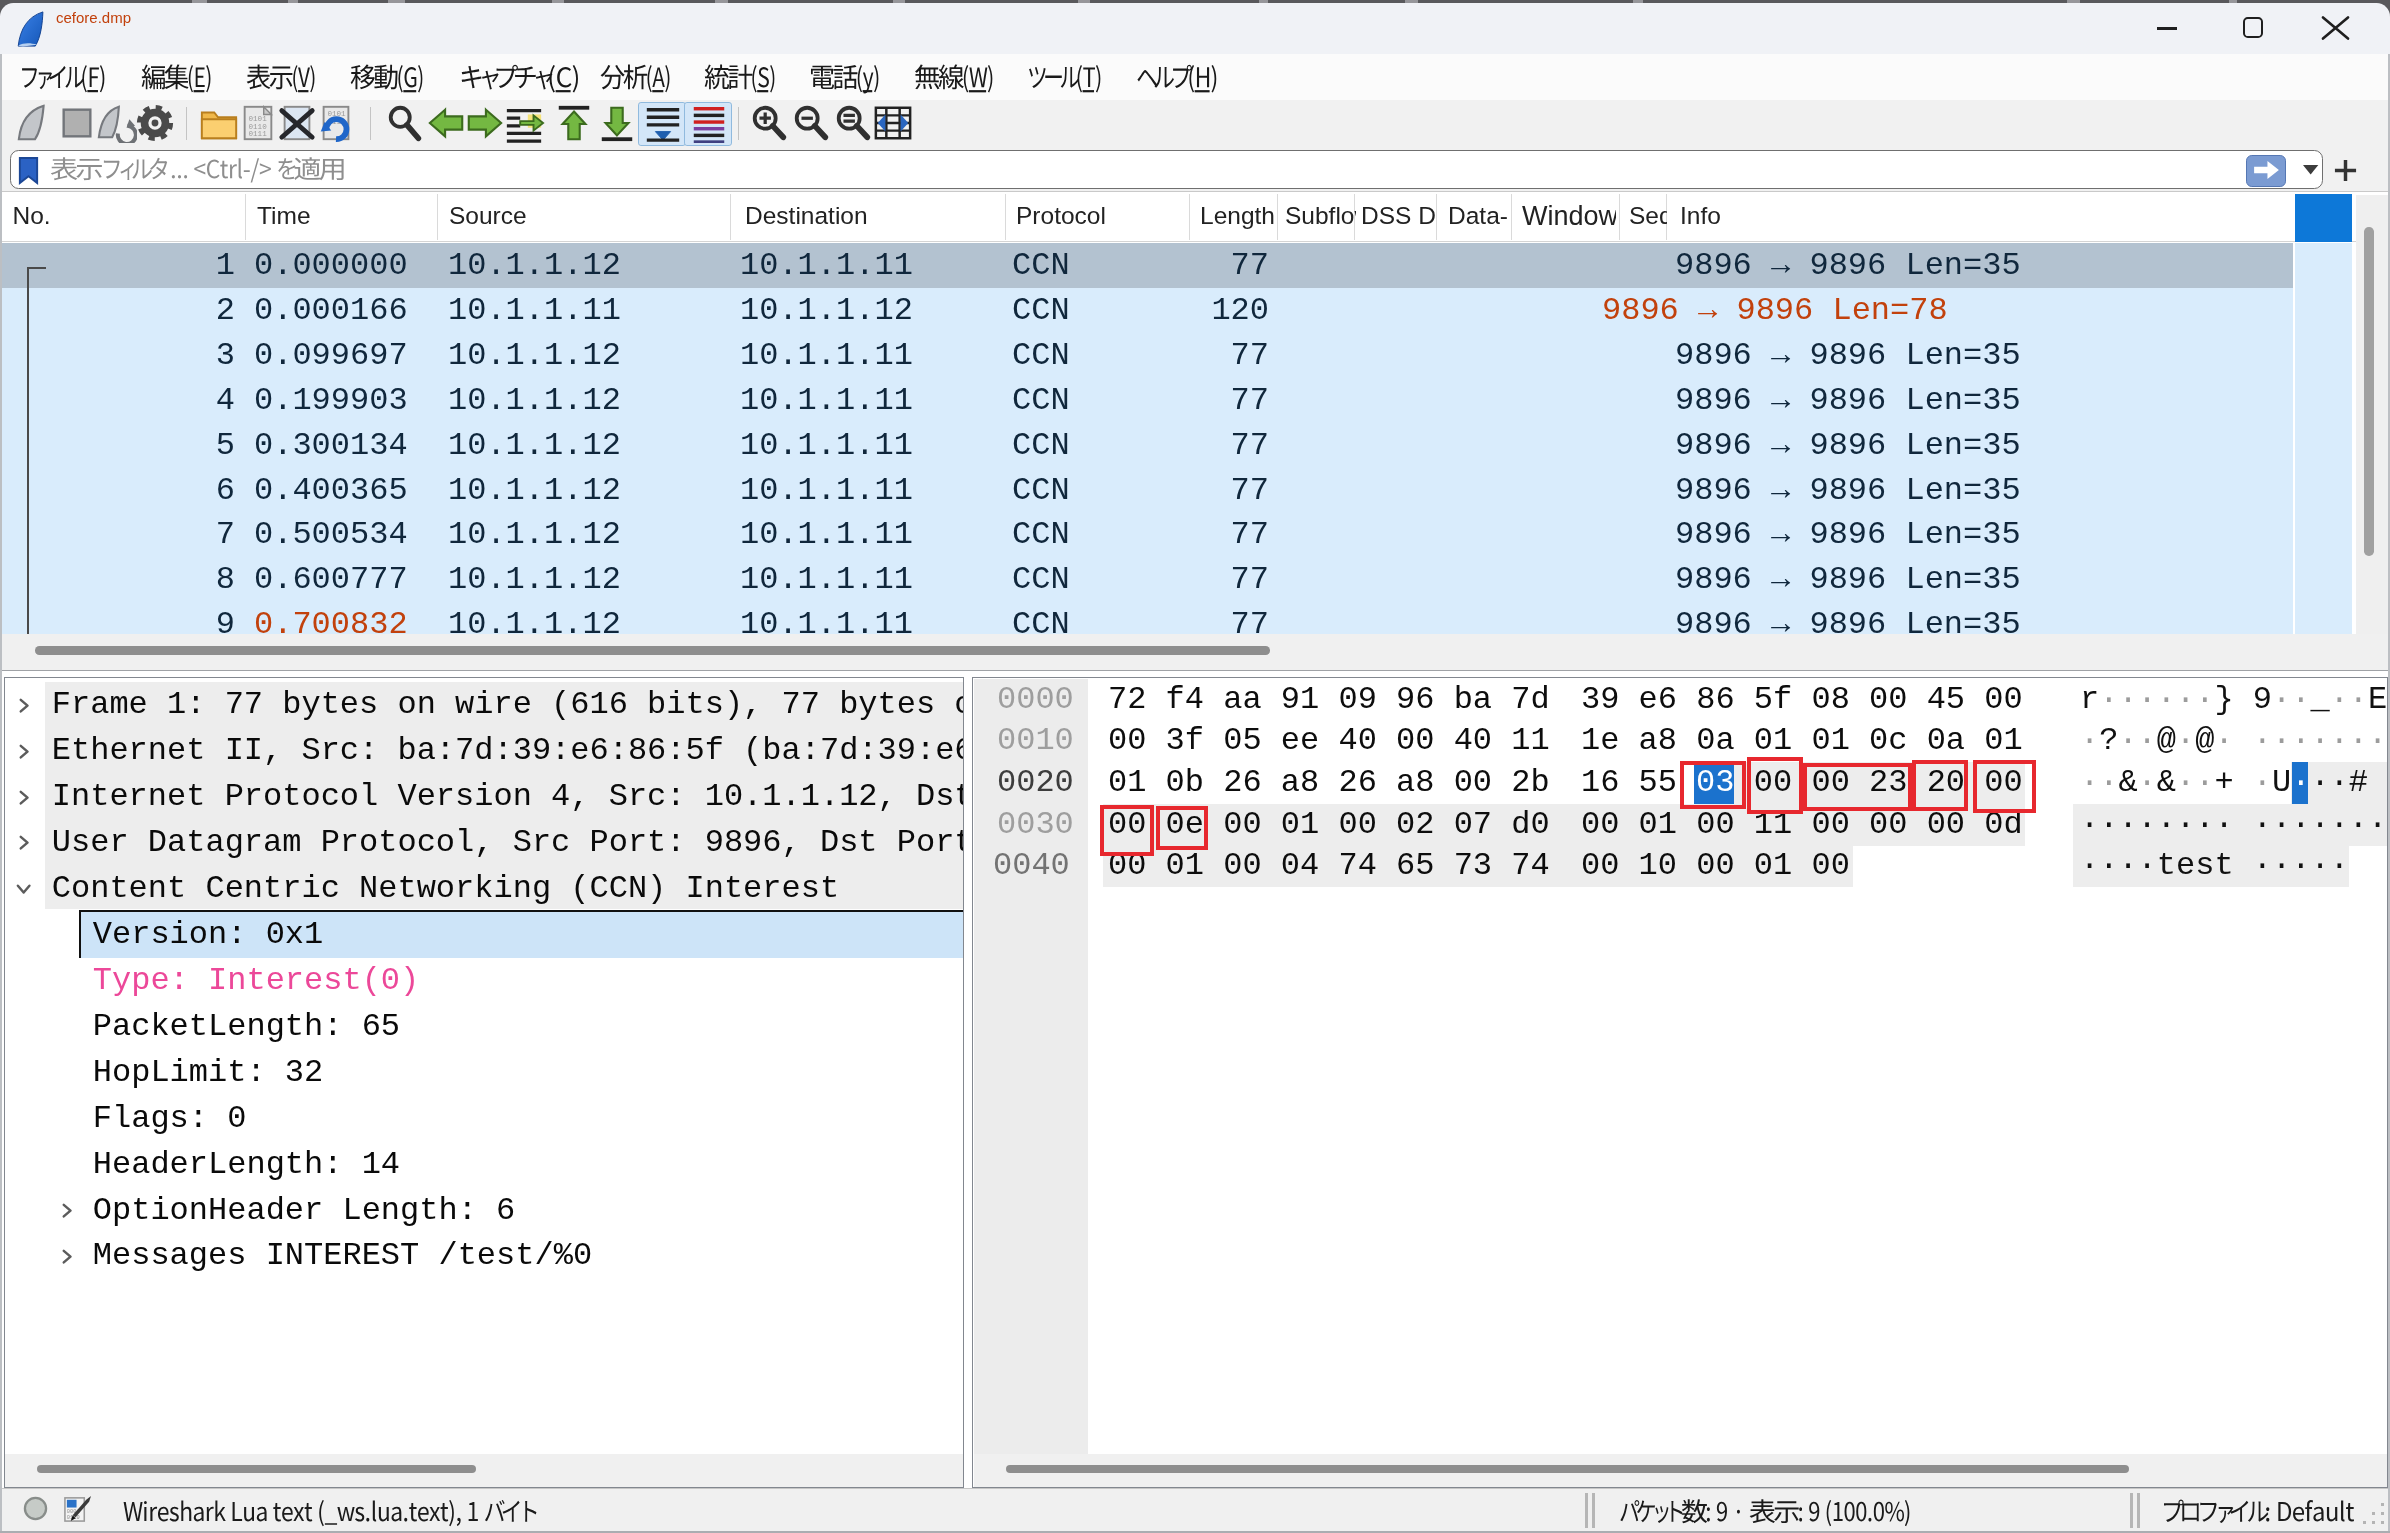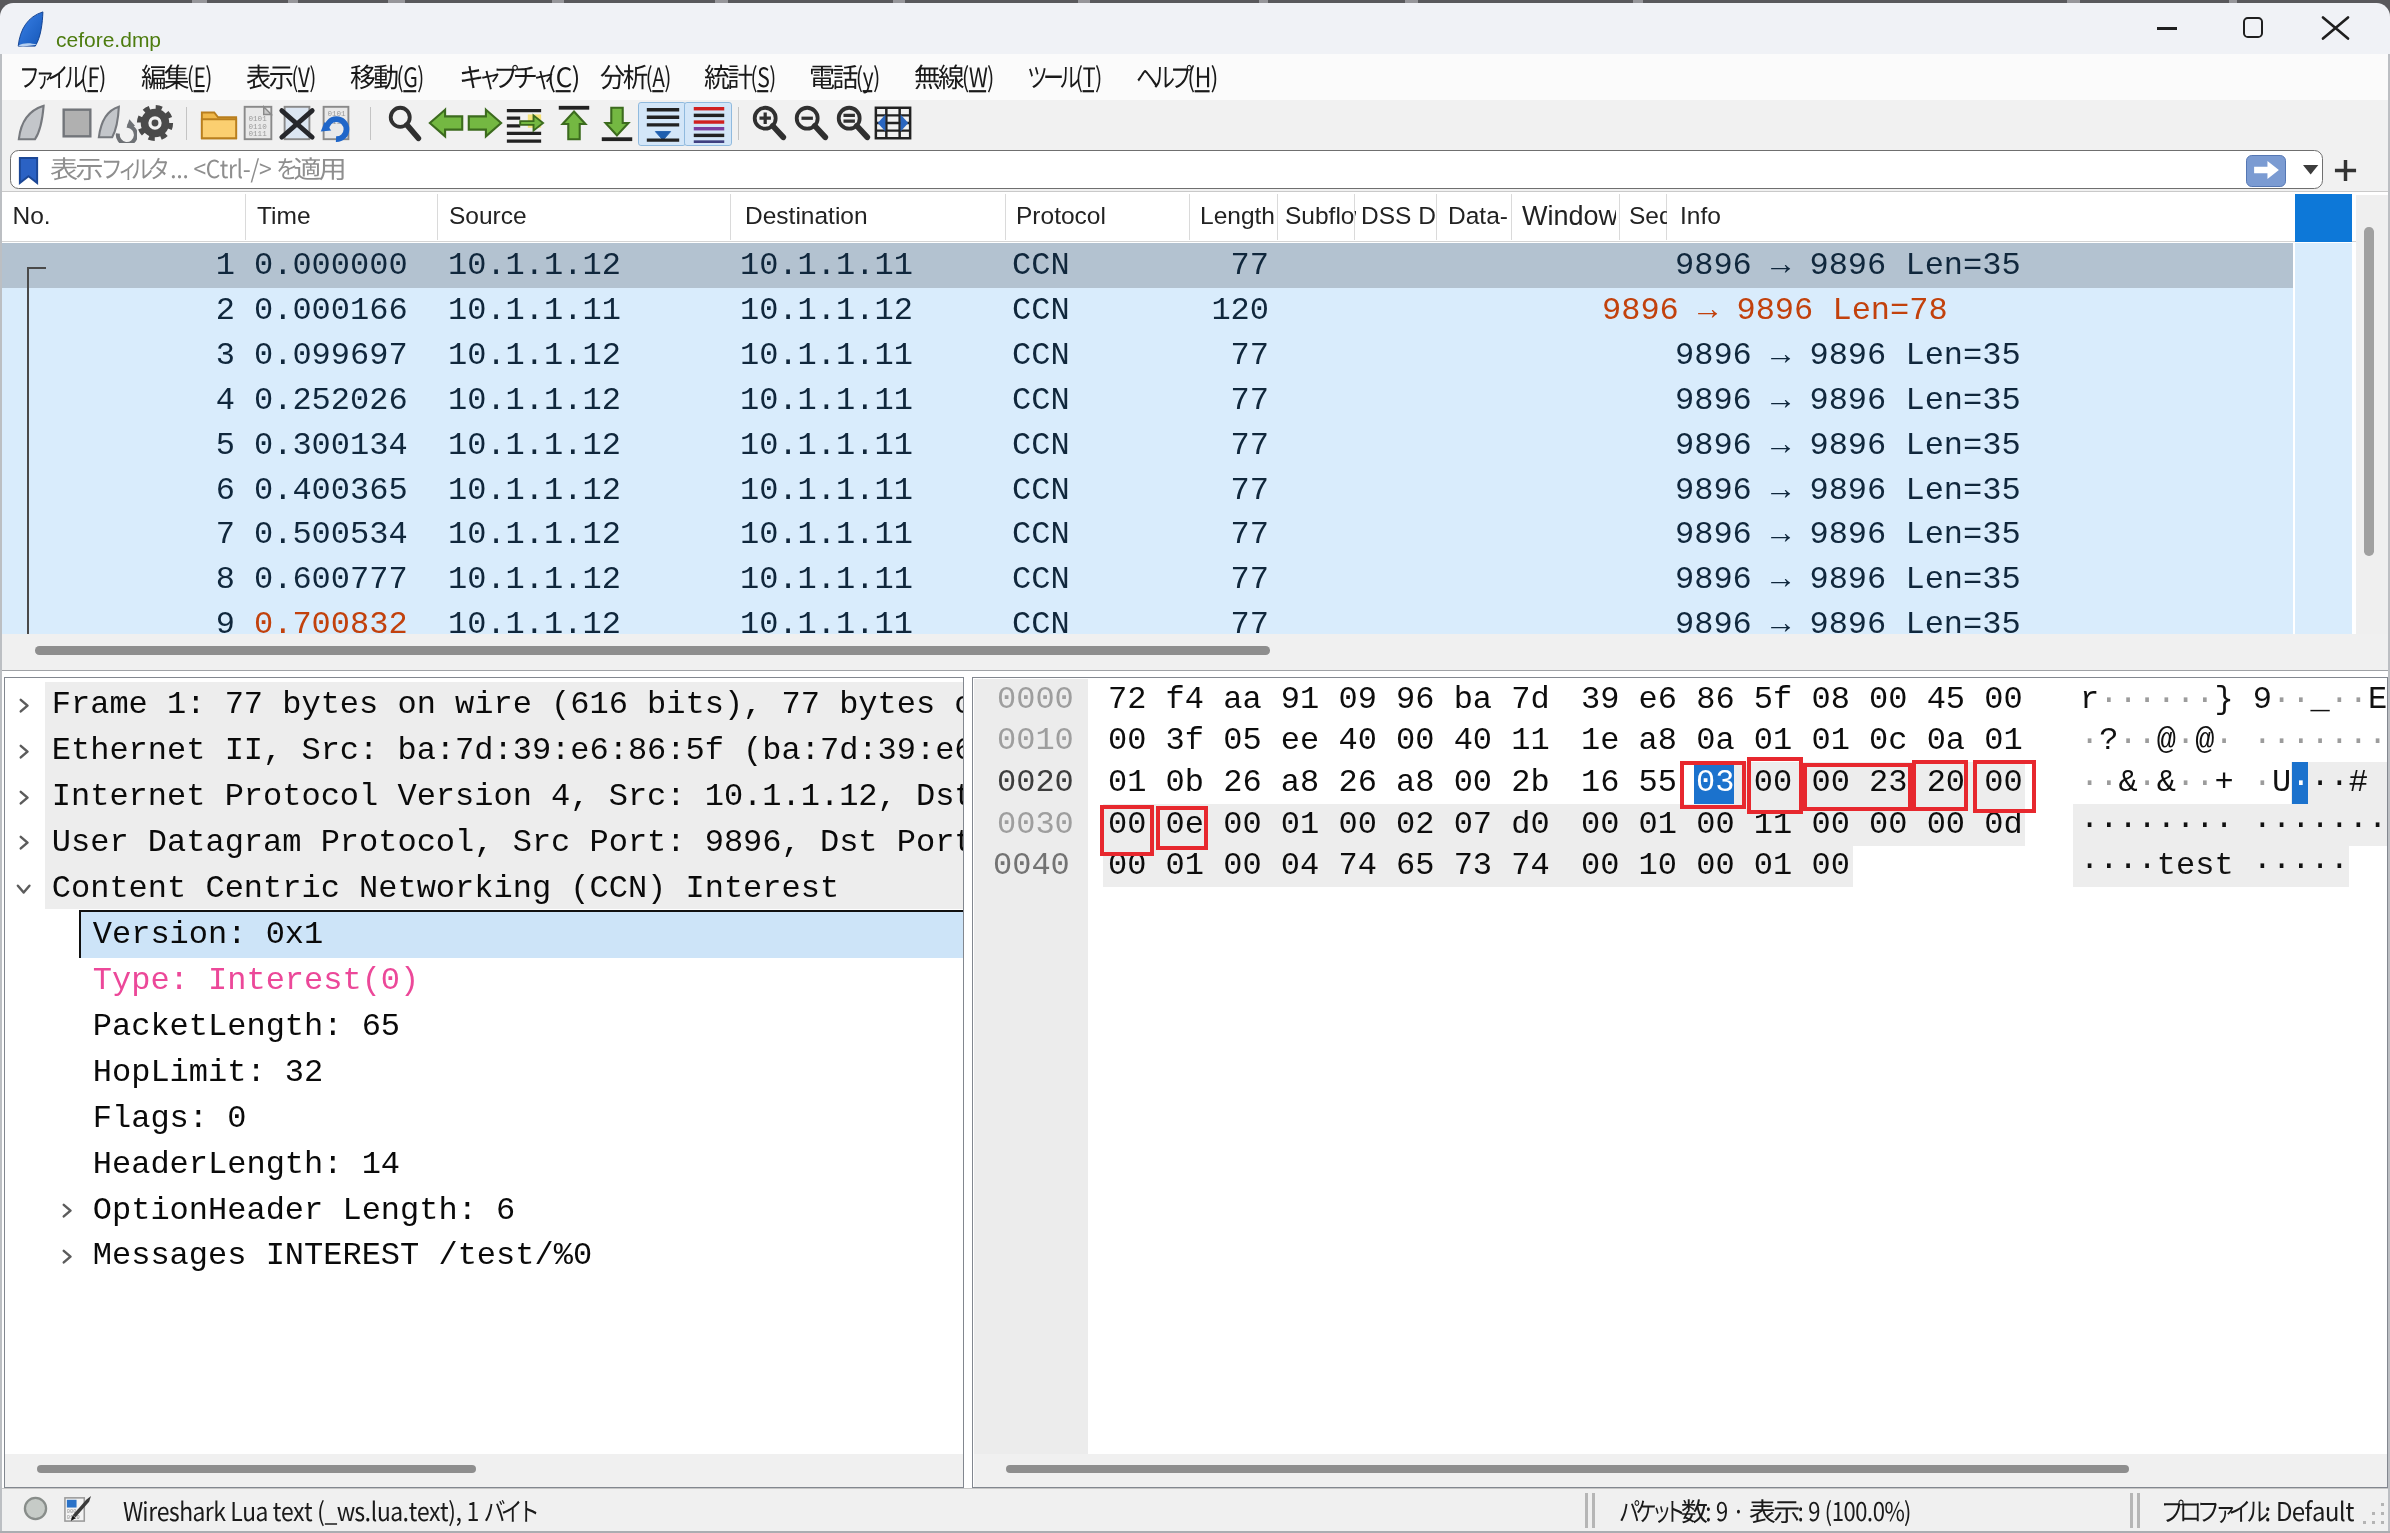--- a/index.html
+++ b/index.html
@@ -24,21 +24,21 @@
 <svg class="a" style="left:15.4px;top:9.6px" width="33" height="38" viewBox="0 0 34 40">
 <defs>
       <linearGradient id="fg" x1="0" y1="0" x2="1" y2="1">
         <stop offset="0" stop-color="#3b82e8"></stop>
         <stop offset="1" stop-color="#1557b8"></stop>
       </linearGradient>
     </defs>
 <path d="M3 38 C5 20 13 7 29 2 C28.5 14 27 28 21 38 Z" fill="url(#fg)" stroke="#0f3f8f" stroke-width="1"></path>
 <path d="M3 37.5 C9 34 16 34.5 23 36.5 L8 38.5 Z" fill="#b7d0f0"></path>
   </svg>
-<div class="a" style="left:56px;top:28px;font-size:21px;color:#4d7c0f">cefore.dmp</div>
+<div class="a" style="left:56px;top:9px;font-size:15px;color:#c2410c">cefore.dmp</div>
 <div class="a" style="left:2157px;top:27px;width:20px;height:2.9px;background:#1f1f1f"></div>
 <div class="a" style="left:2243px;top:17.3px;width:16.3px;height:16.3px;border:2.5px solid #1f1f1f;border-radius:4.8px"></div>
 <svg class="a" style="left:2321px;top:16.3px" width="29" height="24" viewBox="0 0 30 25">
     <path d="M2 1.5 L28 23.5 M28 1.5 L2 23.5" stroke="#1f1f1f" stroke-width="2.7" stroke-linecap="round"></path>
   </svg>
 <div class="a" style="left:0;top:54px;width:2390px;height:46px;background:#fbfbfb"></div>
 <svg class="a" style="left:19px;top:59px;overflow:visible" width="87" height="37" viewBox="0 -29 91 38">
     <path d="M18.8 -18.6Q18.7 -18.3 18.6 -18.0Q18.6 -17.6 18.5 -17.2Q18.3 -16.1 18.0 -14.8Q17.7 -13.4 17.3 -12.0Q16.9 -10.6 16.4 -9.3Q15.9 -8.0 15.2 -6.9Q14.2 -5.3 13.0 -3.9Q11.8 -2.4 10.2 -1.3Q8.6 -0.2 6.6 0.6L5.1 -1.5Q7.3 -2.2 8.8 -3.2Q10.4 -4.2 11.6 -5.5Q12.8 -6.7 13.7 -8.2Q14.4 -9.5 15.0 -11.1Q15.6 -12.7 16.0 -14.4Q16.4 -16.0 16.5 -17.4Q16.2 -17.4 15.4 -17.4Q14.5 -17.4 13.4 -17.4Q12.2 -17.4 10.9 -17.4Q9.7 -17.4 8.5 -17.4Q7.4 -17.4 6.5 -17.4Q5.7 -17.4 5.3 -17.4Q4.7 -17.4 4.1 -17.3Q3.6 -17.3 3.2 -17.3V-19.7Q3.5 -19.7 3.8 -19.7Q4.2 -19.6 4.6 -19.6Q5.0 -19.6 5.4 -19.6Q5.6 -19.6 6.3 -19.6Q7.0 -19.6 7.9 -19.6Q8.8 -19.6 9.9 -19.6Q10.9 -19.6 12.0 -19.6Q13.0 -19.6 13.9 -19.6Q14.8 -19.6 15.5 -19.6Q16.1 -19.6 16.3 -19.6Q16.6 -19.6 16.9 -19.6Q17.2 -19.6 17.5 -19.7Z M34.5 -14.2Q34.5 -14.0 34.3 -13.8Q34.2 -13.5 34.1 -13.4Q33.9 -12.9 33.5 -12.1Q33.1 -11.2 32.6 -10.3Q32.0 -9.3 31.4 -8.4Q30.7 -7.5 30.0 -6.8L28.7 -8.1Q29.4 -8.7 30.1 -9.6Q30.8 -10.5 31.4 -11.5Q31.9 -12.5 32.2 -13.1Q31.9 -13.1 31.2 -13.1Q30.4 -13.1 29.4 -13.1Q28.4 -13.1 27.3 -13.1Q26.1 -13.2 25.1 -13.2Q24.1 -13.2 23.5 -13.2Q22.8 -13.2 22.6 -13.2Q22.1 -13.2 21.6 -13.1Q21.1 -13.1 20.7 -13.0V-15.4Q21.1 -15.3 21.6 -15.2Q22.1 -15.2 22.6 -15.2Q22.8 -15.2 23.5 -15.2Q24.2 -15.2 25.3 -15.2Q26.3 -15.2 27.5 -15.2Q28.6 -15.2 29.7 -15.2Q30.7 -15.2 31.5 -15.2Q32.3 -15.2 32.5 -15.2Q32.7 -15.2 32.9 -15.2Q33.1 -15.2 33.3 -15.3Q33.5 -15.3 33.6 -15.3ZM27.8 -11.3Q27.8 -9.5 27.7 -7.9Q27.6 -6.3 27.3 -4.9Q27.1 -3.5 26.5 -2.2Q26.0 -1.0 25.2 0.1Q24.3 1.2 23.1 2.2L21.6 0.6Q22.0 0.5 22.3 0.2Q22.7 0.0 23.0 -0.3Q24.4 -1.6 25.0 -3.0Q25.7 -4.5 25.9 -6.1Q26.1 -7.8 26.1 -9.6Q26.1 -10.0 26.1 -10.4Q26.1 -10.9 26.0 -11.3Z M31.9 -10.1Q34.7 -11.1 37.1 -12.5Q39.6 -13.9 41.4 -15.3Q42.6 -16.3 43.6 -17.3Q44.7 -18.4 45.7 -19.6Q46.6 -20.8 47.4 -21.9L48.8 -20.2Q47.9 -18.9 46.8 -17.7Q45.8 -16.5 44.6 -15.4Q43.4 -14.3 42.1 -13.3Q40.9 -12.3 39.4 -11.4Q37.9 -10.4 36.2 -9.5Q34.5 -8.6 32.7 -7.9ZM41.0 -14.2 42.9 -14.9V-2.1Q42.9 -1.6 42.9 -1.0Q43.0 -0.4 43.0 0.1Q43.0 0.6 43.1 0.9H40.9Q41.0 0.6 41.0 0.1Q41.0 -0.4 41.0 -1.0Q41.0 -1.6 41.0 -2.1Z M58.5 -0.6Q58.6 -0.9 58.6 -1.3Q58.7 -1.7 58.7 -2.2Q58.7 -2.4 58.7 -3.4Q58.7 -4.3 58.7 -5.7Q58.7 -7.1 58.7 -8.7Q58.7 -10.4 58.7 -12.0Q58.7 -13.6 58.7 -15.1Q58.7 -16.5 58.7 -17.5Q58.7 -18.6 58.7 -18.9Q58.7 -19.7 58.6 -20.3Q58.6 -20.8 58.5 -21.0H60.6Q60.5 -20.8 60.5 -20.3Q60.5 -19.7 60.5 -18.9Q60.5 -18.5 60.5 -17.5Q60.5 -16.5 60.5 -15.1Q60.5 -13.7 60.5 -12.1Q60.5 -10.5 60.5 -8.9Q60.5 -7.4 60.5 -6.0Q60.5 -4.7 60.5 -3.8Q60.5 -3.0 60.5 -2.8Q61.5 -3.4 62.6 -4.4Q63.8 -5.4 64.9 -6.7Q66.0 -8.1 66.8 -9.7L67.9 -7.8Q66.9 -6.1 65.7 -4.6Q64.4 -3.2 63.1 -2.0Q61.7 -0.8 60.4 0.0Q60.2 0.2 60.0 0.4Q59.8 0.5 59.7 0.6ZM48.5 -0.7Q49.9 -2.0 50.9 -3.8Q51.8 -5.6 52.3 -7.6Q52.6 -8.6 52.7 -10.0Q52.8 -11.4 52.9 -13.0Q52.9 -14.6 53.0 -16.2Q53.0 -17.7 53.0 -18.9Q53.0 -19.5 52.9 -20.0Q52.9 -20.5 52.8 -20.9H54.8Q54.8 -20.8 54.8 -20.4Q54.8 -20.1 54.7 -19.7Q54.7 -19.3 54.7 -18.9Q54.7 -17.7 54.7 -16.1Q54.7 -14.5 54.6 -12.8Q54.5 -11.1 54.4 -9.6Q54.3 -8.0 54.0 -7.0Q53.6 -4.8 52.5 -2.8Q51.5 -0.8 50.2 0.7Z M69.7 5.5Q68.1 2.4 67.2 -1.1Q66.3 -4.6 66.3 -8.7Q66.3 -12.8 67.2 -16.3Q68.1 -19.8 69.7 -22.9L71.0 -22.2Q69.5 -19.2 68.7 -15.7Q68.0 -12.3 68.0 -8.7Q68.0 -5.1 68.7 -1.7Q69.5 1.8 71.0 4.8Z M73.9 0.0V-20.5H83.6V-18.3H76.0V-11.4H82.4V-9.2H76.0V0.0Z M85.9 5.5 84.6 4.8Q86.1 1.8 86.8 -1.7Q87.5 -5.1 87.5 -8.7Q87.5 -12.3 86.8 -15.7Q86.1 -19.2 84.6 -22.2L85.9 -22.9Q87.5 -19.8 88.4 -16.3Q89.3 -12.8 89.3 -8.7Q89.3 -4.6 88.4 -1.1Q87.5 2.4 85.9 5.5Z" fill="#1a1a1a"></path>
     <rect x="71.5" y="3.1" width="11.1" height="2.3" fill="#1a1a1a"></rect>
   </svg>
@@ -259,21 +259,21 @@
 <div class="a" style="left:0;top:90px;width:2293px;height:45px;background:#d9ecfc"></div>
 <div class="a m" style="line-height:45px;top:90px;height:45px;color:#10273c;left:0;width:235px;text-align:right">3</div>
 <div class="a m" style="line-height:45px;top:90px;height:45px;color:#10273c;left:254px">0.099697</div>
 <div class="a m" style="line-height:45px;top:90px;height:45px;color:#10273c;left:448px">10.1.1.12</div>
 <div class="a m" style="line-height:45px;top:90px;height:45px;color:#10273c;left:740px">10.1.1.11</div>
 <div class="a m" style="line-height:45px;top:90px;height:45px;color:#10273c;left:1012px">CCN</div>
 <div class="a m" style="line-height:45px;top:90px;height:45px;color:#10273c;left:1077px;width:192px;text-align:right">77</div>
 <div class="a m" style="line-height:45px;top:90px;height:45px;color:#10273c;left:1675px">9896 → 9896 Len=35</div>
 <div class="a" style="left:0;top:135px;width:2293px;height:45px;background:#d9ecfc"></div>
 <div class="a m" style="line-height:45px;top:135px;height:45px;color:#10273c;left:0;width:235px;text-align:right">4</div>
-<div class="a m" style="line-height:45px;top:135px;height:45px;color:#10273c;left:254px">0.252026</div>
+<div class="a m" style="line-height:45px;top:135px;height:45px;color:#10273c;left:254px">0.199903</div>
 <div class="a m" style="line-height:45px;top:135px;height:45px;color:#10273c;left:448px">10.1.1.12</div>
 <div class="a m" style="line-height:45px;top:135px;height:45px;color:#10273c;left:740px">10.1.1.11</div>
 <div class="a m" style="line-height:45px;top:135px;height:45px;color:#10273c;left:1012px">CCN</div>
 <div class="a m" style="line-height:45px;top:135px;height:45px;color:#10273c;left:1077px;width:192px;text-align:right">77</div>
 <div class="a m" style="line-height:45px;top:135px;height:45px;color:#10273c;left:1675px">9896 → 9896 Len=35</div>
 <div class="a" style="left:0;top:180px;width:2293px;height:45px;background:#d9ecfc"></div>
 <div class="a m" style="line-height:45px;top:180px;height:45px;color:#10273c;left:0;width:235px;text-align:right">5</div>
 <div class="a m" style="line-height:45px;top:180px;height:45px;color:#10273c;left:254px">0.300134</div>
 <div class="a m" style="line-height:45px;top:180px;height:45px;color:#10273c;left:448px">10.1.1.12</div>
 <div class="a m" style="line-height:45px;top:180px;height:45px;color:#10273c;left:740px">10.1.1.11</div>

